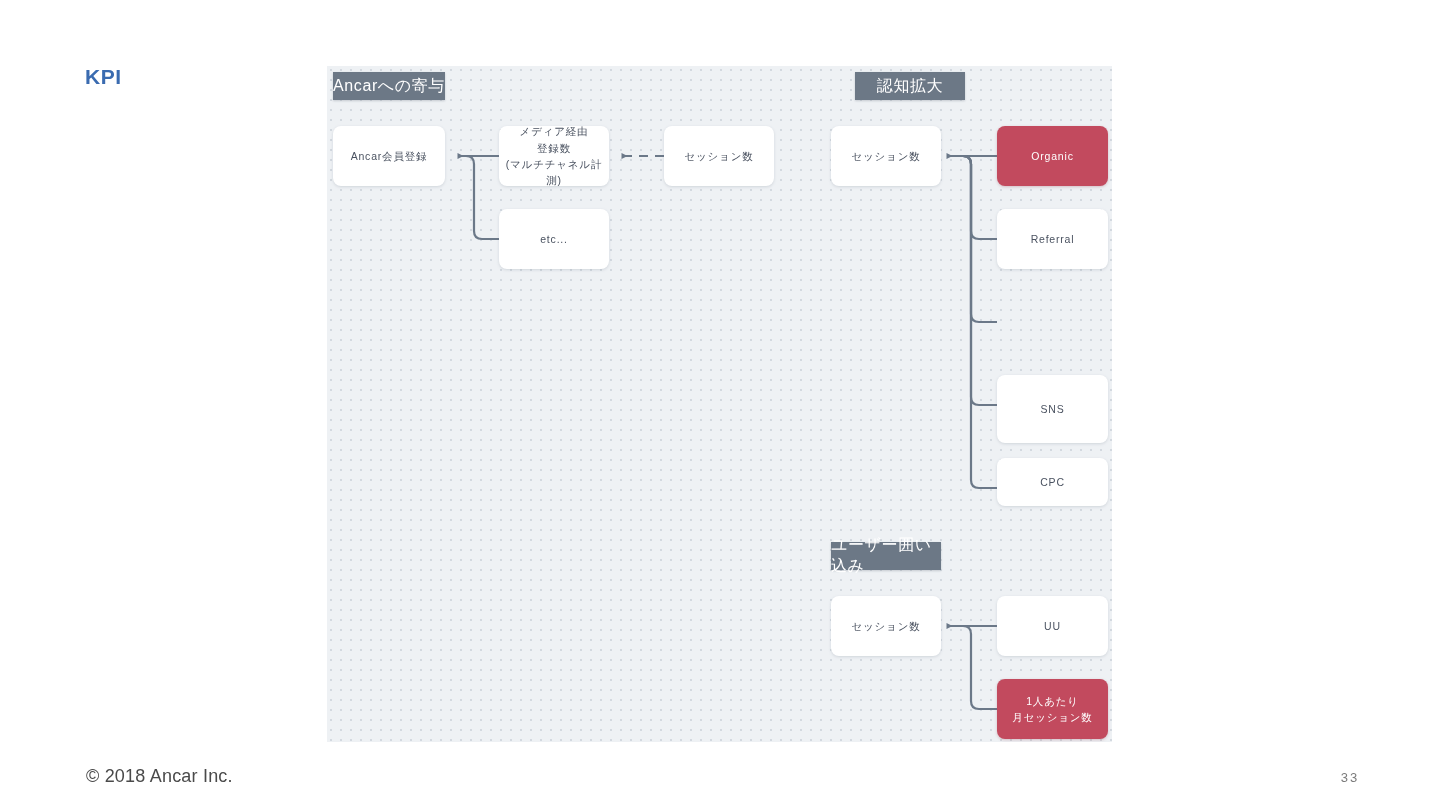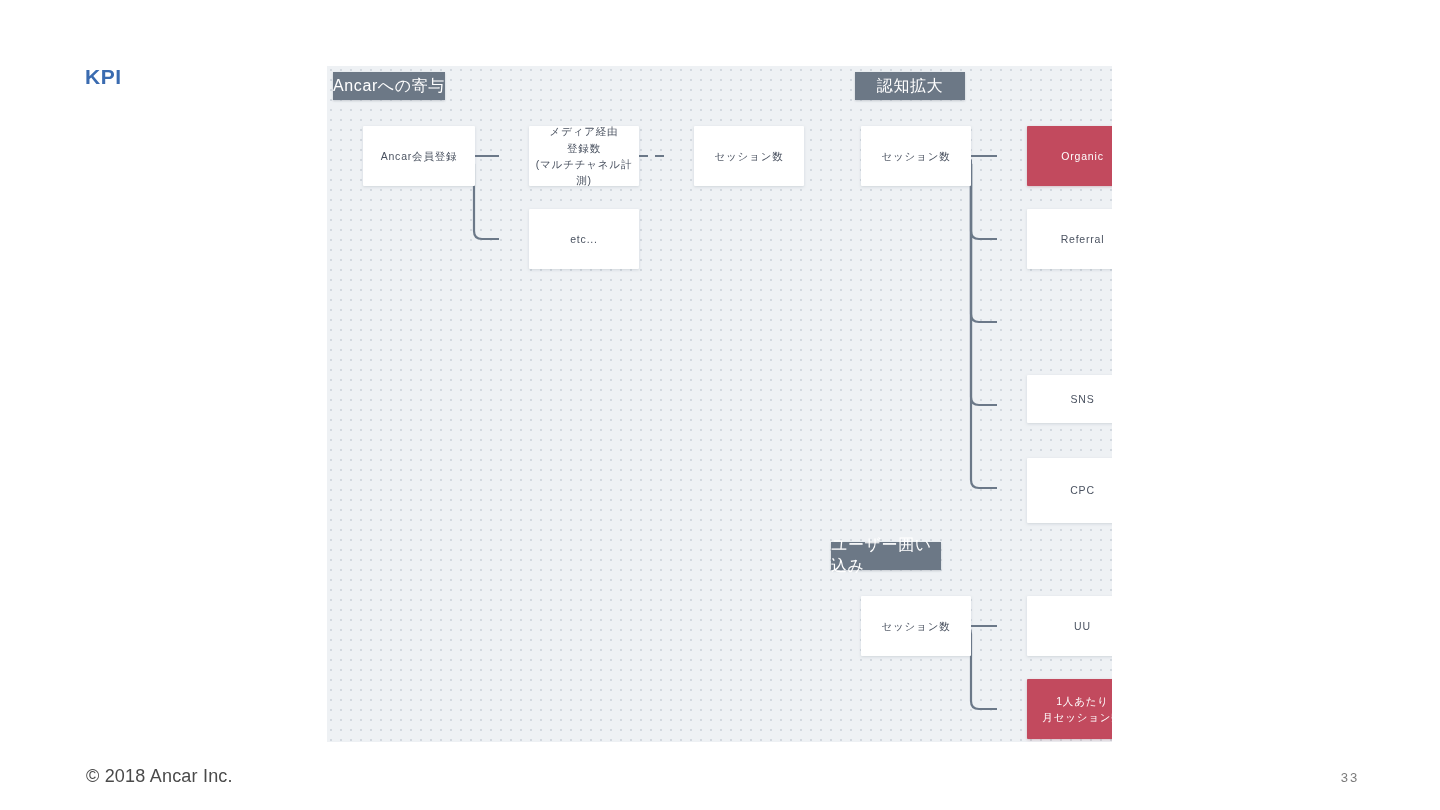--- a/index.html
+++ b/index.html
@@ -82,33 +82,32 @@
     display: flex;
     align-items: center;
     justify-content: center;
     box-shadow: 0 1px 2px rgba(90,100,115,0.28);
   }
 
   
   .node {
     position: absolute;
     background: #ffffff;
-    border-radius: 1px;
+    border-radius: 8px;
     box-shadow: 0 1px 3px rgba(120,132,148,0.25);
     display: flex;
     align-items: center;
     justify-content: center;
     text-align: center;
     font-size: 10.5px;
     color: #4a5260;
     letter-spacing: 0.8px;
     line-height: 1.55;
     padding: 0 6px;
     box-sizing: border-box;
-    margin-left: 30px;
   }
   .node.accent {
     background: #c24a5e;
     color: #ffffff;
     box-shadow: 0 1px 3px rgba(150,70,85,0.30);
   }
   .node .node-text { display: block; white-space: pre-line; }
 </style>
 </head>
 <body>
@@ -173,24 +172,24 @@
 
     <div class="node" style="left:504px; top:60px; width:110px; height:60px;">
       <span class="node-text">セッション数</span>
     </div>
     <div class="node" style="left:670px; top:143px; width:111px; height:60px;">
       <span class="node-text">Referral</span>
     </div>
     <div class="node accent" style="left:670px; top:60px; width:111px; height:60px;">
       <span class="node-text">Organic</span>
     </div>
-    <div class="node" style="left:670px; top:309px; width:111px; height:48px;">
+    <div class="node" style="left:670px; top:309px; width:111px; height:68px;">
       <span class="node-text">SNS</span>
     </div>
-    <div class="node" style="left:670px; top:392px; width:111px; height:65px;">
+    <div class="node" style="left:670px; top:392px; width:111px; height:48px;">
       <span class="node-text">CPC</span>
     </div>
 
     <div class="node" style="left:504px; top:530px; width:110px; height:60px;">
       <span class="node-text">セッション数</span>
     </div>
     <div class="node" style="left:670px; top:530px; width:111px; height:60px;">
       <span class="node-text">UU</span>
     </div>
     <div class="node accent" style="left:670px; top:613px; width:111px; height:60px;">

